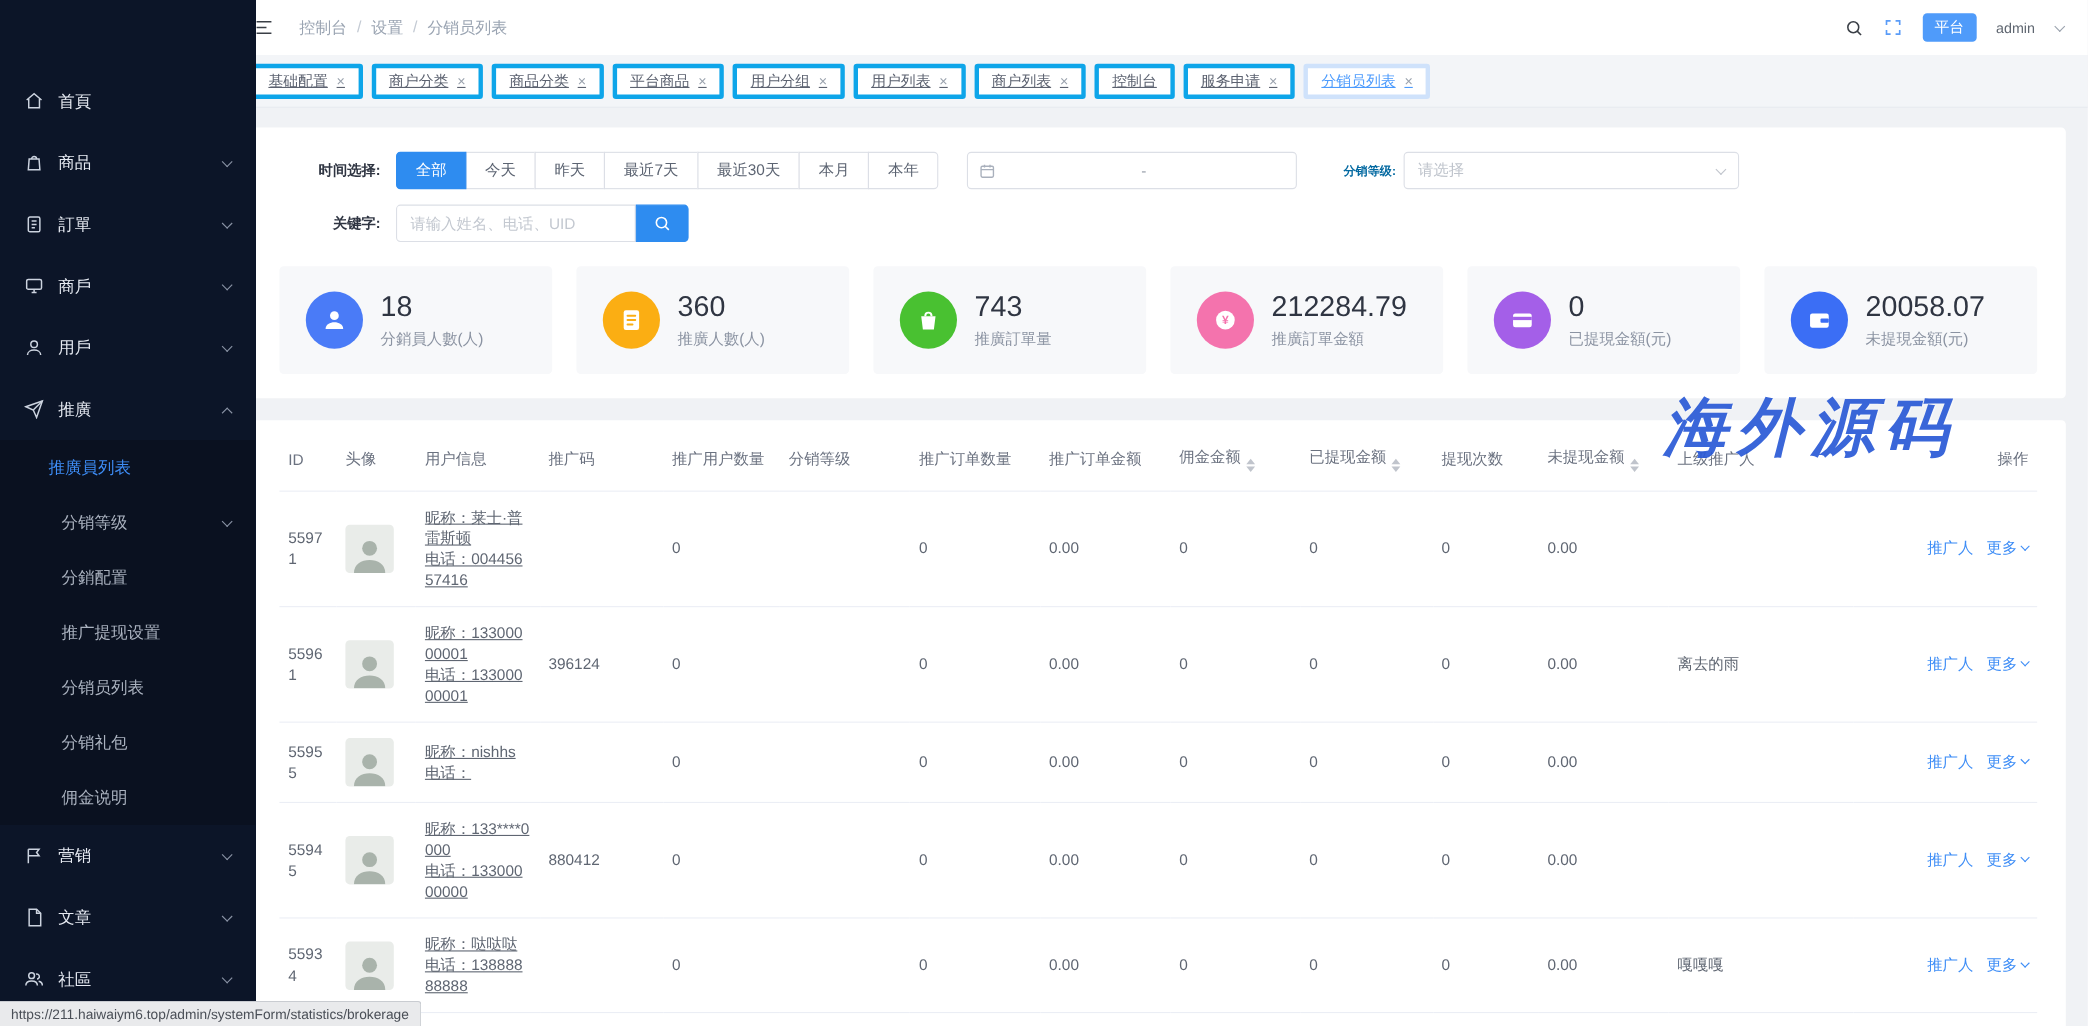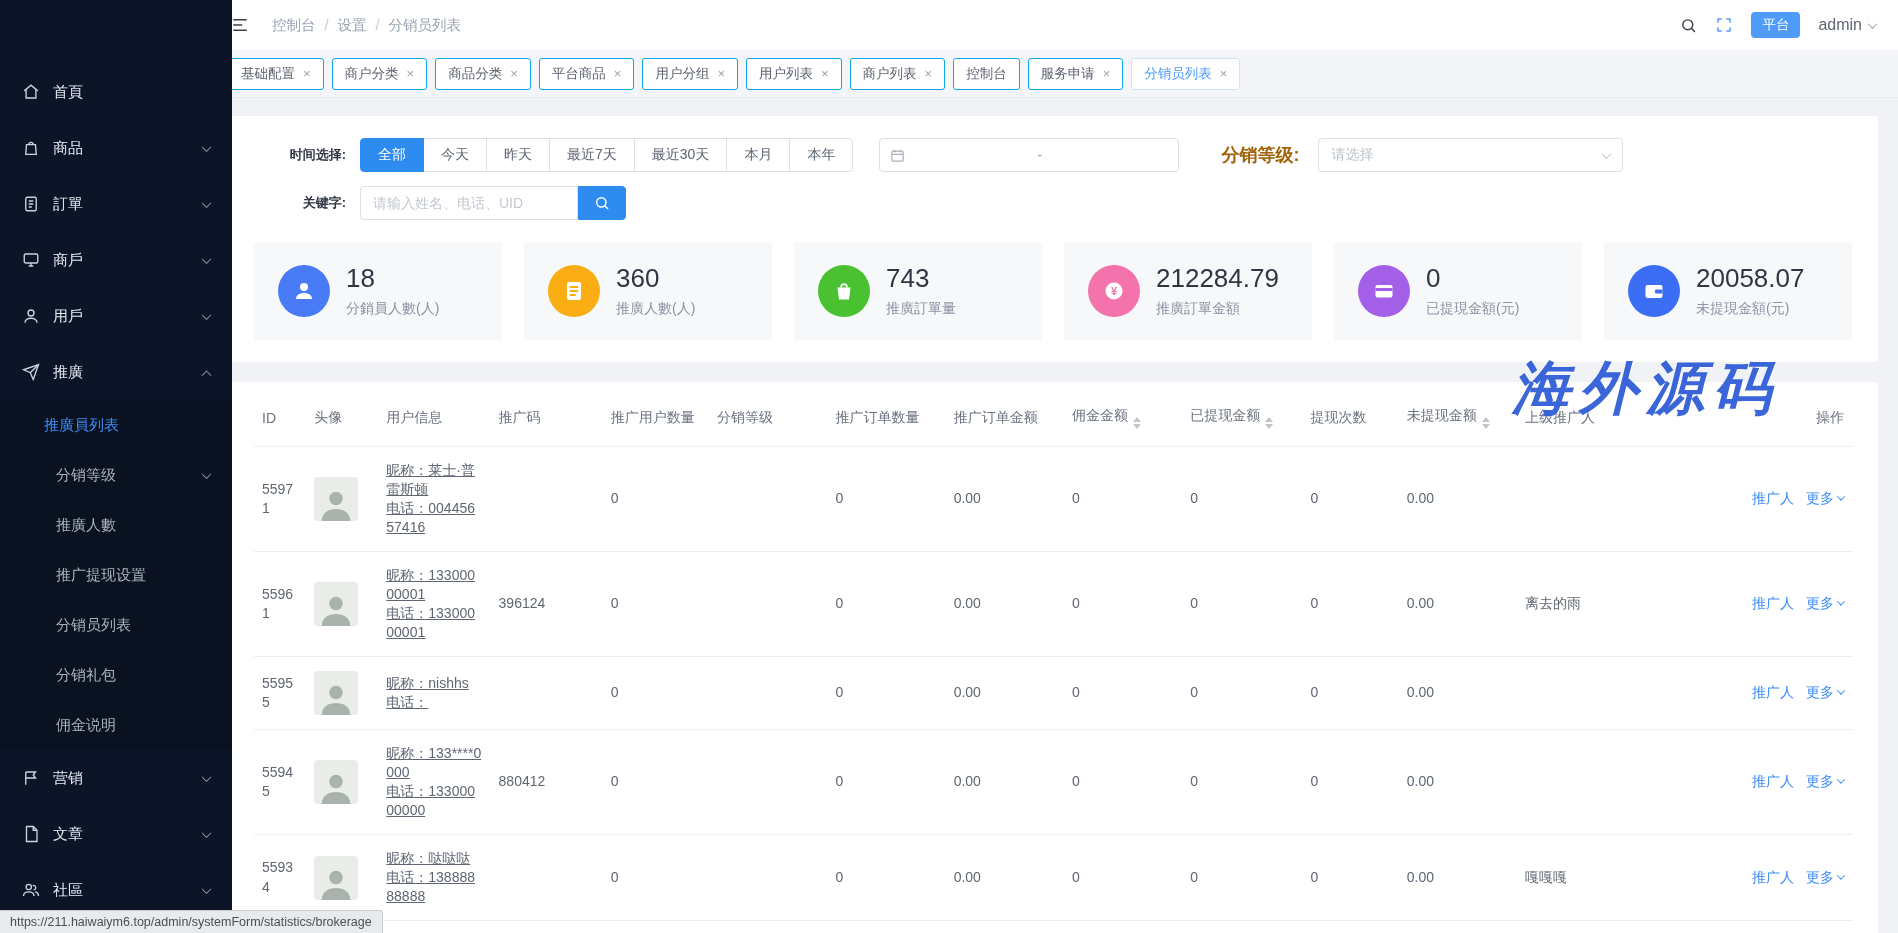--- a/index.html
+++ b/index.html
@@ -21,43 +21,43 @@
   .chev.up{transform:rotate(-135deg) translate(-2px,-2px);}
   
   .main{margin-left:208px;}
   .topbar{height:50px;background:#fff;display:flex;align-items:center;padding:0 22px;}
   .hamburger{display:flex;align-items:center;cursor:pointer;margin-right:22px;}
   .breadcrumb{display:flex;align-items:center;font-size:14.5px;color:#9aa4b2;gap:9px;}
   .breadcrumb .sep{color:#c3cad3;}
   .crumb{cursor:pointer;}
   .topbar-right{margin-left:auto;display:flex;align-items:center;gap:18px;}
   .badge{background:#4f9bfa;color:#fff;font-size:13.5px;padding:4px 11px;border-radius:4px;cursor:pointer;}
-  .userbox{display:flex;align-items:center;gap:7px;color:#5f6670;font-size:16px;cursor:pointer;}
+  .userbox{display:flex;align-items:center;gap:19px;color:#5f6670;font-size:13px;cursor:pointer;}
   .userbox .chev{color:#9aa2ad;}
   
   .tabbar{height:48px;background:#f3f5f8;display:flex;align-items:center;padding:0 20px;gap:8px;border-bottom:1px solid #e7eaef;}
-  .tab{height:32px;background:#fff;border:1px solid #0ea5e9;border-radius:3px;display:inline-flex;align-items:center;gap:8px;padding:0 12px;font-size:13.5px;color:#5c6270;cursor:pointer;white-space:nowrap;}
+  .tab{height:32px;background:#fff;border:4px solid #0ea5e9;border-radius:3px;display:inline-flex;align-items:center;gap:8px;padding:0 12px;font-size:13.5px;color:#5c6270;cursor:pointer;white-space:nowrap;text-decoration:underline;}
   .tab.active{color:#4c9bfd;border-color:#cfe2fb;}
   .tab .x{color:#9aa2ad;font-size:13px;line-height:1;cursor:pointer;}
   
   .content{padding:18px 20px 0;}
   .card{background:#fff;border-radius:4px;}
   .card-filters{padding:22px 26px;}
   .filter-row{display:flex;align-items:center;}
   .filter-row + .filter-row{margin-top:14px;}
   .f-label{width:92px;min-width:92px;text-align:right;margin-right:14px;font-weight:bold;color:#2f3542;font-size:13px;}
   .btn-group{display:flex;}
   .tbtn{height:34px;padding:0 17px;border:1px solid #dcdfe6;background:#fff;color:#5c6472;font-size:14px;display:flex;align-items:center;margin-left:-1px;cursor:pointer;position:relative;}
   .tbtn:first-child{border-radius:4px 0 0 4px;margin-left:0;}
   .tbtn:last-child{border-radius:0 4px 4px 0;}
   .tbtn.active{background:#2e8cf0;border-color:#2e8cf0;color:#fff;z-index:1;}
   .date-range{width:300px;height:34px;border:1px solid #dcdfe6;border-radius:4px;margin-left:26px;display:flex;align-items:center;padding:0 10px;gap:6px;font-size:14px;color:#5c6472;}
   .date-range .part{flex:1;}
   .date-range .dsep{color:#9aa2ad;text-align:center;width:20px;}
-  .lvl-label{margin-left:42px;font-weight:bold;color:#a16207;font-size:18px;margin-right:19px;}
+  .lvl-label{margin-left:42px;font-weight:bold;color:#0369a1;font-size:11px;margin-right:7px;}
   .fake-select{width:305px;height:34px;border:1px solid #dcdfe6;border-radius:4px;display:flex;align-items:center;justify-content:space-between;padding:0 12px;font-size:14px;color:#bfc4cc;cursor:pointer;}
   .fake-select .chev{color:#c0c4cc;}
   .kw-wrap{display:flex;}
   .kw-input{width:218px;height:34px;border:1px solid #dcdfe6;border-radius:4px 0 0 4px;padding:0 12px;font-size:14px;color:#333;outline:none;}
   .kw-input::placeholder{color:#c3c8d0;}
   .kw-btn{width:48px;height:34px;background:#2e8cf0;border:1px solid #2e8cf0;border-radius:0 4px 4px 0;display:flex;align-items:center;justify-content:center;cursor:pointer;}
   
   .stats{display:flex;gap:22px;margin-top:22px;}
   .stat{flex:1;background:#f7f8fa;border-radius:4px;padding:22px 24px;display:flex;align-items:center;gap:16px;}
   .stat-icon{width:52px;height:52px;border-radius:50%;display:flex;align-items:center;justify-content:center;flex:none;}
@@ -147,21 +147,21 @@
   </div>
   <div class="side-sub">
     <div class="sub-item active">
         <span>推廣員列表</span>
       </div>
     <div class="sub-item">
         <span>分销等级</span>
         <i class="chev"></i>
       </div>
     <div class="sub-item">
-        <span>推廣人數</span>
+        <span>分銷配置</span>
       </div>
     <div class="sub-item">
         <span>推广提现设置</span>
       </div>
     <div class="sub-item">
         <span>分销员列表</span>
       </div>
     <div class="sub-item">
         <span>分销礼包</span>
       </div>

